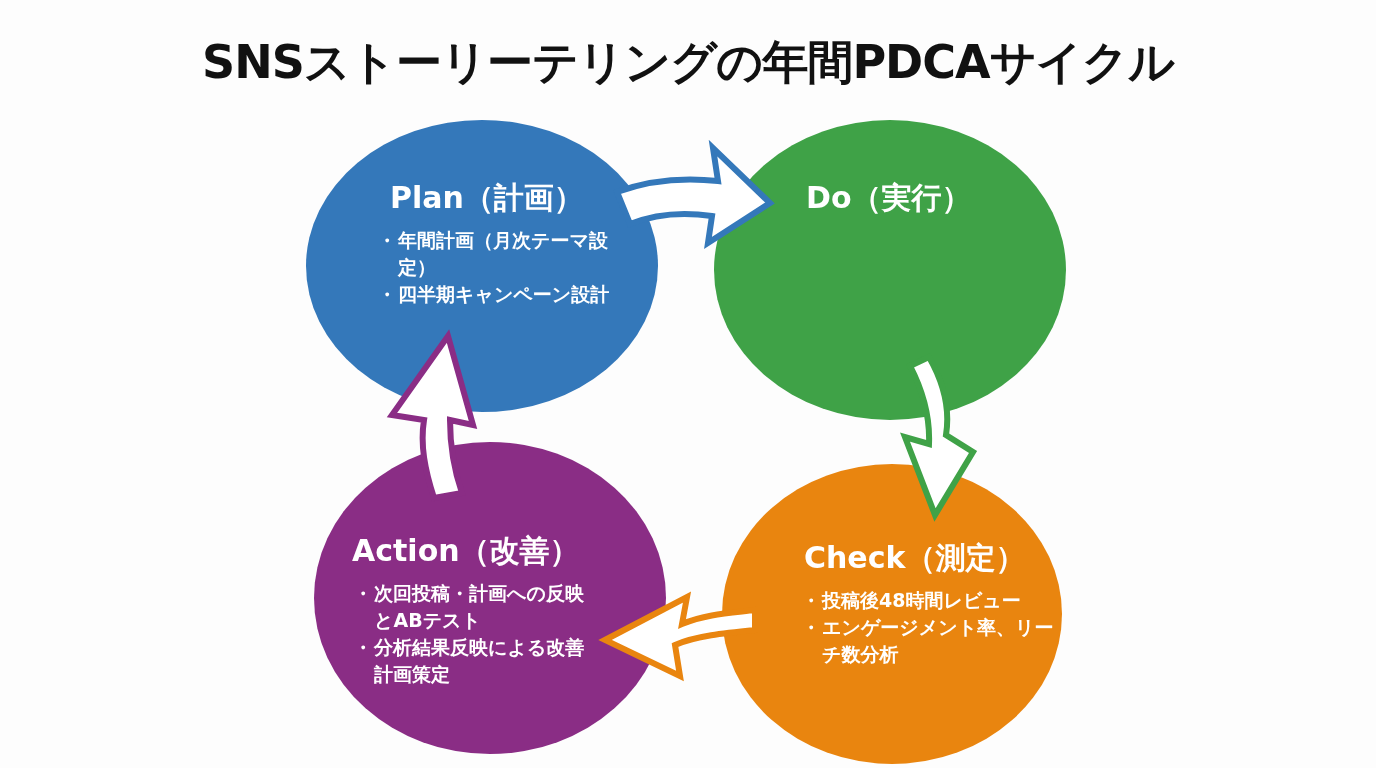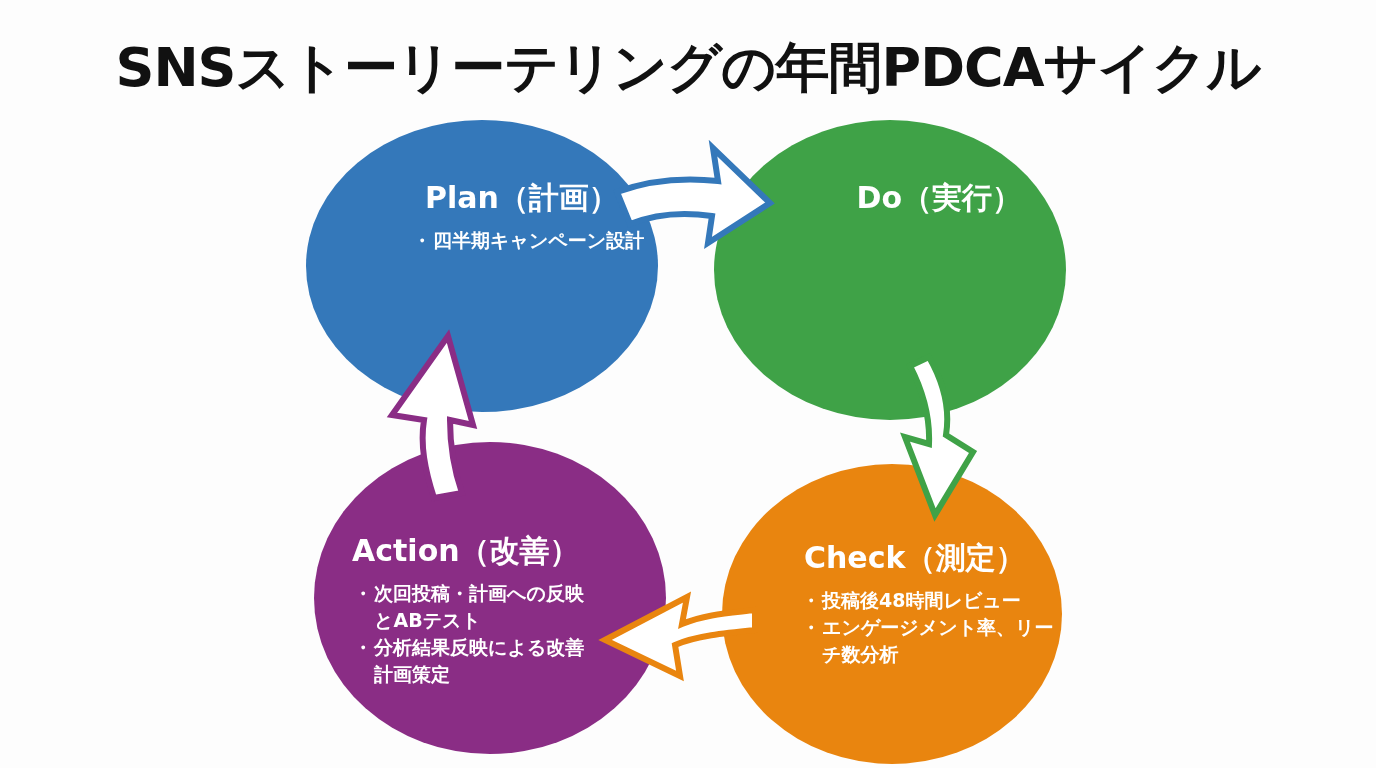--- a/index.html
+++ b/index.html
@@ -4,21 +4,21 @@
   <style>
     html, body { margin: 0; padding: 0; }
     body {
       width: 1376px; height: 768px; overflow: hidden;
       background: #fdfdfd;
       font-family: "DejaVu Sans", "Liberation Sans", sans-serif;
       position: relative;
     }
     #title {
       position: absolute; left: 0; top: 32px; width: 1376px;
-      text-align: center; font-size: 54px; font-weight: bold; color: #111;
+      text-align: center; font-size: 46px; font-weight: bold; color: #111;
       letter-spacing: -1px;
     }
     #diagram { position: absolute; left: 0; top: 0; }
     .phase {
       position: absolute; color: #fff;
       font-family: "DejaVu Sans", "Liberation Sans", sans-serif;
     }
     .phase .heading { font-size: 30px; font-weight: bold; white-space: nowrap; margin-bottom: 8px; }
     .phase ul { list-style: none; margin: 0; padding: 0; }
     .phase li {
@@ -38,29 +38,30 @@
   <ellipse class="c-do" cx="890" cy="270" rx="176" ry="150" fill="#3FA247"></ellipse>
   <ellipse class="c-action" cx="490" cy="598" rx="176" ry="156" fill="#8A2D85"></ellipse>
   <ellipse class="c-check" cx="892" cy="614" rx="170" ry="150" fill="#E9850F"></ellipse>
 
   <path class="a-plan" d="M617,192 C655,178 690,178 718,181 L713,148 L770,203 L708,243 L712,216 C685,212 655,214 630,224 Z" fill="#FFFFFF" stroke="#3478BA" stroke-width="6" stroke-linejoin="miter"></path>
   <path class="a-do" d="M929,357 C945,385 950,410 946,435 L973,452 L935,515 L905,437 L929,444 C930,420 924,393 910,366 Z" fill="#FFFFFF" stroke="#3FA247" stroke-width="6" stroke-linejoin="miter"></path>
   <path class="a-check" d="M755,630 C725,633 695,636 675,645 L680,676 L605,640 L687,597 L682,624 C706,614 730,613 755,610 Z" fill="#FFFFFF" stroke="#E9850F" stroke-width="6" stroke-linejoin="miter"></path>
   <path class="a-action" d="M434,498 C425,470 420,445 424,420 L392,415 L448,336 L473,425 L450,420 C450,445 454,470 462,493 Z" fill="#FFFFFF" stroke="#8A2D85" stroke-width="6" stroke-linejoin="miter"></path>
 </svg>
 
-<div class="phase" style="left:376px; top:178px; width:250px;margin-left:35px;">
+<div class="phase" style="left:376px; top:178px; width:250px;">
   <div class="heading" style="padding-left:14px;">Plan（計画）</div>
   <ul>
+    <li><span class="dot">・</span><span>年間計画（月次テーマ設定）</span></li>
     <li><span class="dot">・</span><span>四半期キャンペーン設計</span></li>
   </ul>
 </div>
 
 <div class="phase" style="left:772px; top:178px; width:250px;">
-  <div class="heading" style="padding-left:34px;text-align:right;">Do（実行）</div>
+  <div class="heading" style="padding-left:34px;">Do（実行）</div>
 </div>
 
 <div class="phase" style="left:352px; top:531px; width:240px;">
   <div class="heading" style="padding-left:0px;">Action（改善）</div>
   <ul>
     <li><span class="dot">・</span><span>次回投稿・計画への反映とABテスト</span></li>
     <li><span class="dot">・</span><span>分析結果反映による改善計画策定</span></li>
   </ul>
 </div>
 

